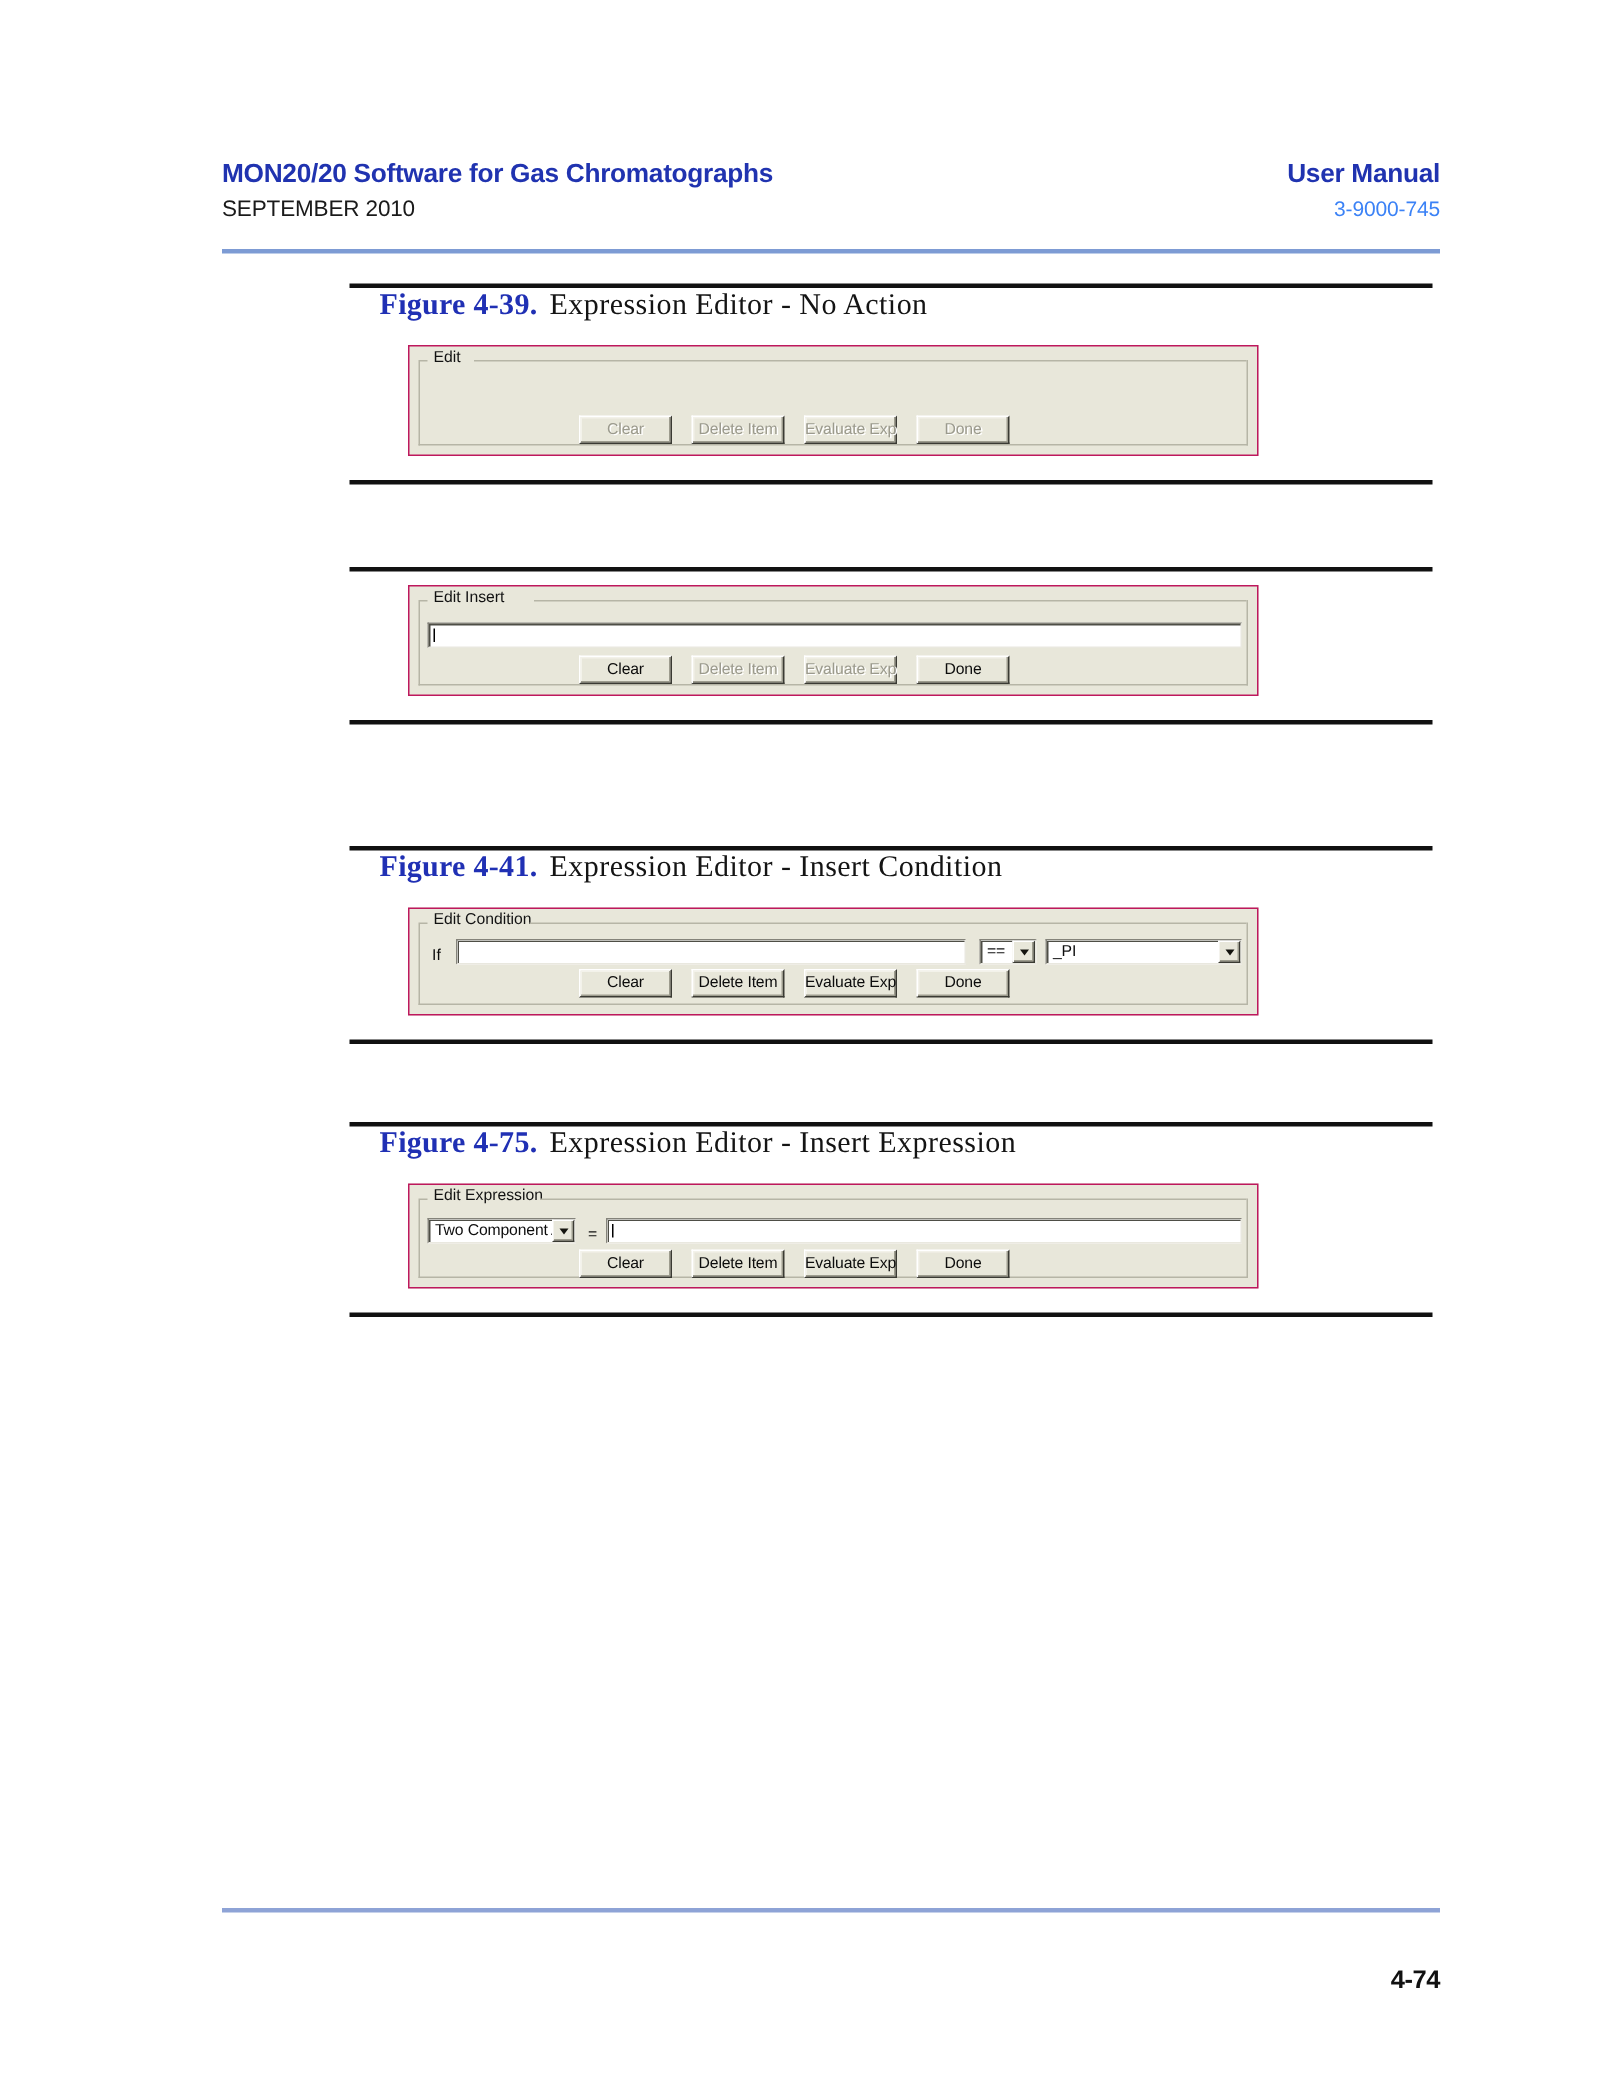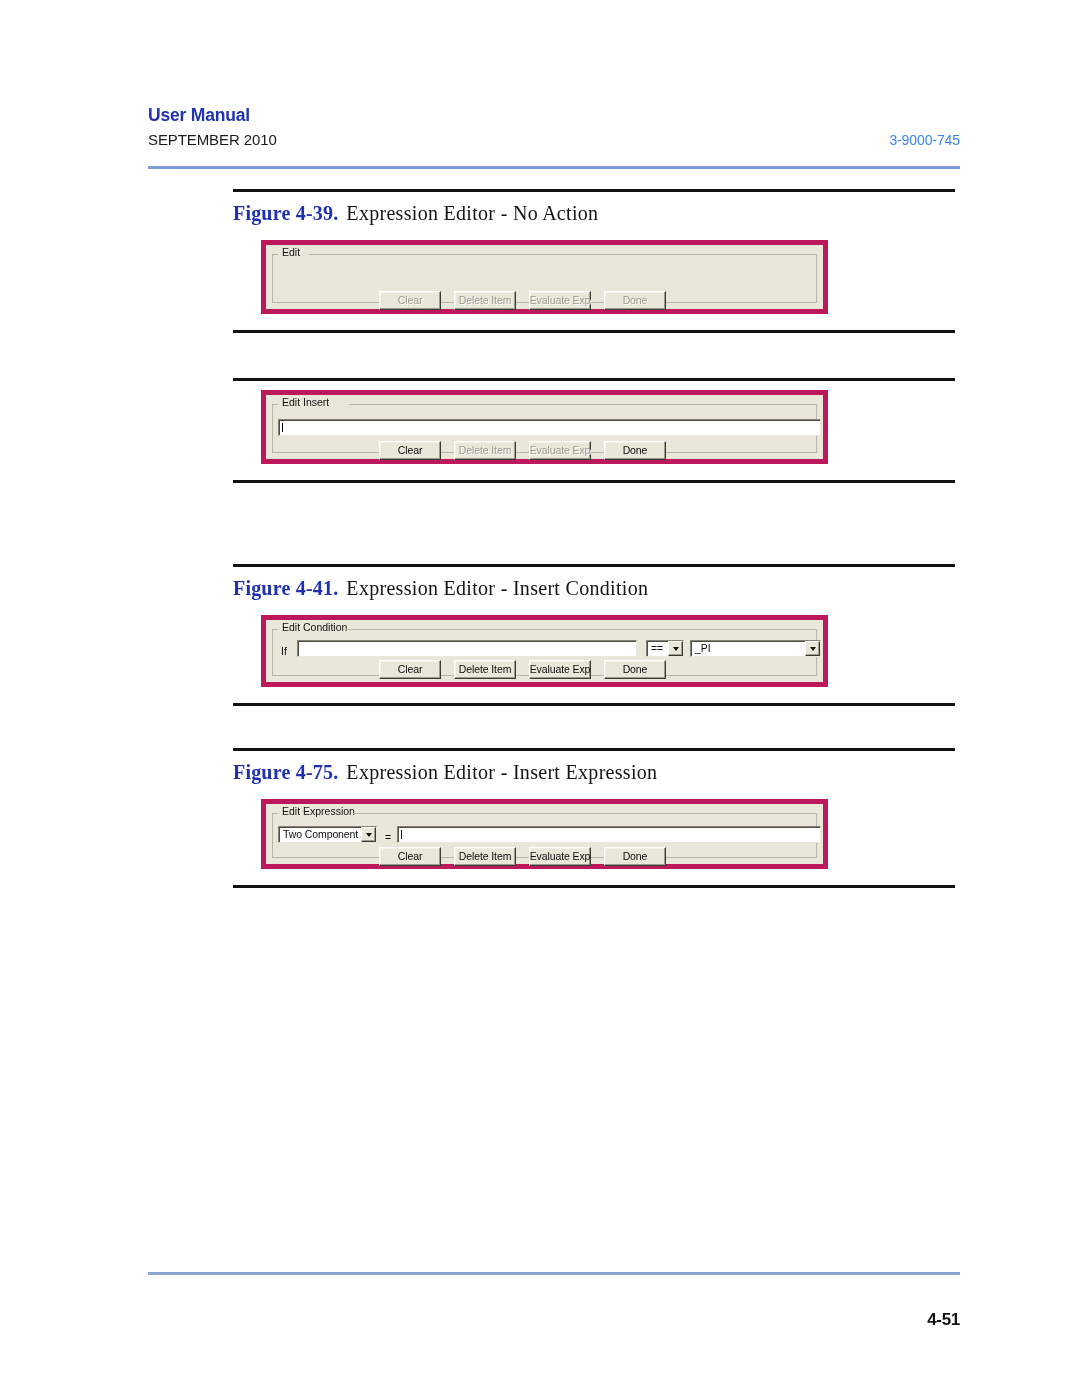--- a/index.html
+++ b/index.html
@@ -83,42 +83,42 @@
     width: 722px;
   }
   .rule-top, .rule-bottom {
     width: 722px;
     height: 0;
     border-top: 3px solid #111111;
   }
   .fig-caption {
     font-family: "Liberation Serif", serif;
     font-size: 20px;
-    padding-top: 10px;
     padding-bottom: 6px;
     white-space: nowrap;
+    margin-left: 20px;
   }
   .fig-num {
     font-weight: bold;
     color: #2030b4;
     letter-spacing: 0.2px;
   }
   .fig-text {
     color: #141414;
     letter-spacing: 0.3px;
     margin-left: 8px;
   }
 
   
   .dialog {
     background: #e8e7da;
-    border: 5px solid #be185d;
+    border: 1px solid #be185d;
     box-sizing: border-box;
     position: relative;
-    margin-left: 28px;
+    margin-left: 39px;
     width: 567px;
   }
   .groupbox {
     position: absolute;
     left: 6px;
     right: 6px;
     top: 9px;
     bottom: 6px;
     border: 1px solid #b6b5a6;
     border-top: none;
@@ -275,20 +275,21 @@
     letter-spacing: -0.3px;
   }
 </style>
 </head>
 <body>
 
 <div class="page">
 
   <div class="header">
     <div class="header-row">
+      <div class="hdr-title">MON20/20 Software for Gas Chromatographs</div>
       <div class="hdr-right-top">User Manual</div>
     </div>
     <div class="header-row2">
       <div class="hdr-date">SEPTEMBER 2010</div>
       <div class="hdr-docnum">3-9000-745</div>
     </div>
   </div>
   <div class="header-rule"></div>
 
   <div class="figure-block" style="top:189px;">
@@ -389,15 +390,15 @@
         <div class="btn">Clear</div>
         <div class="btn">Delete Item</div>
         <div class="btn">Evaluate Exp</div>
         <div class="btn">Done</div>
       </div>
     </div>
     <div class="rule-bottom" style="margin-top:16px;"></div>
   </div>
 
   <div class="footer-rule"></div>
-  <div class="footer-page">4-51</div>
+  <div class="footer-page">4-74</div>
 
 </div>
 
 </body></html>

